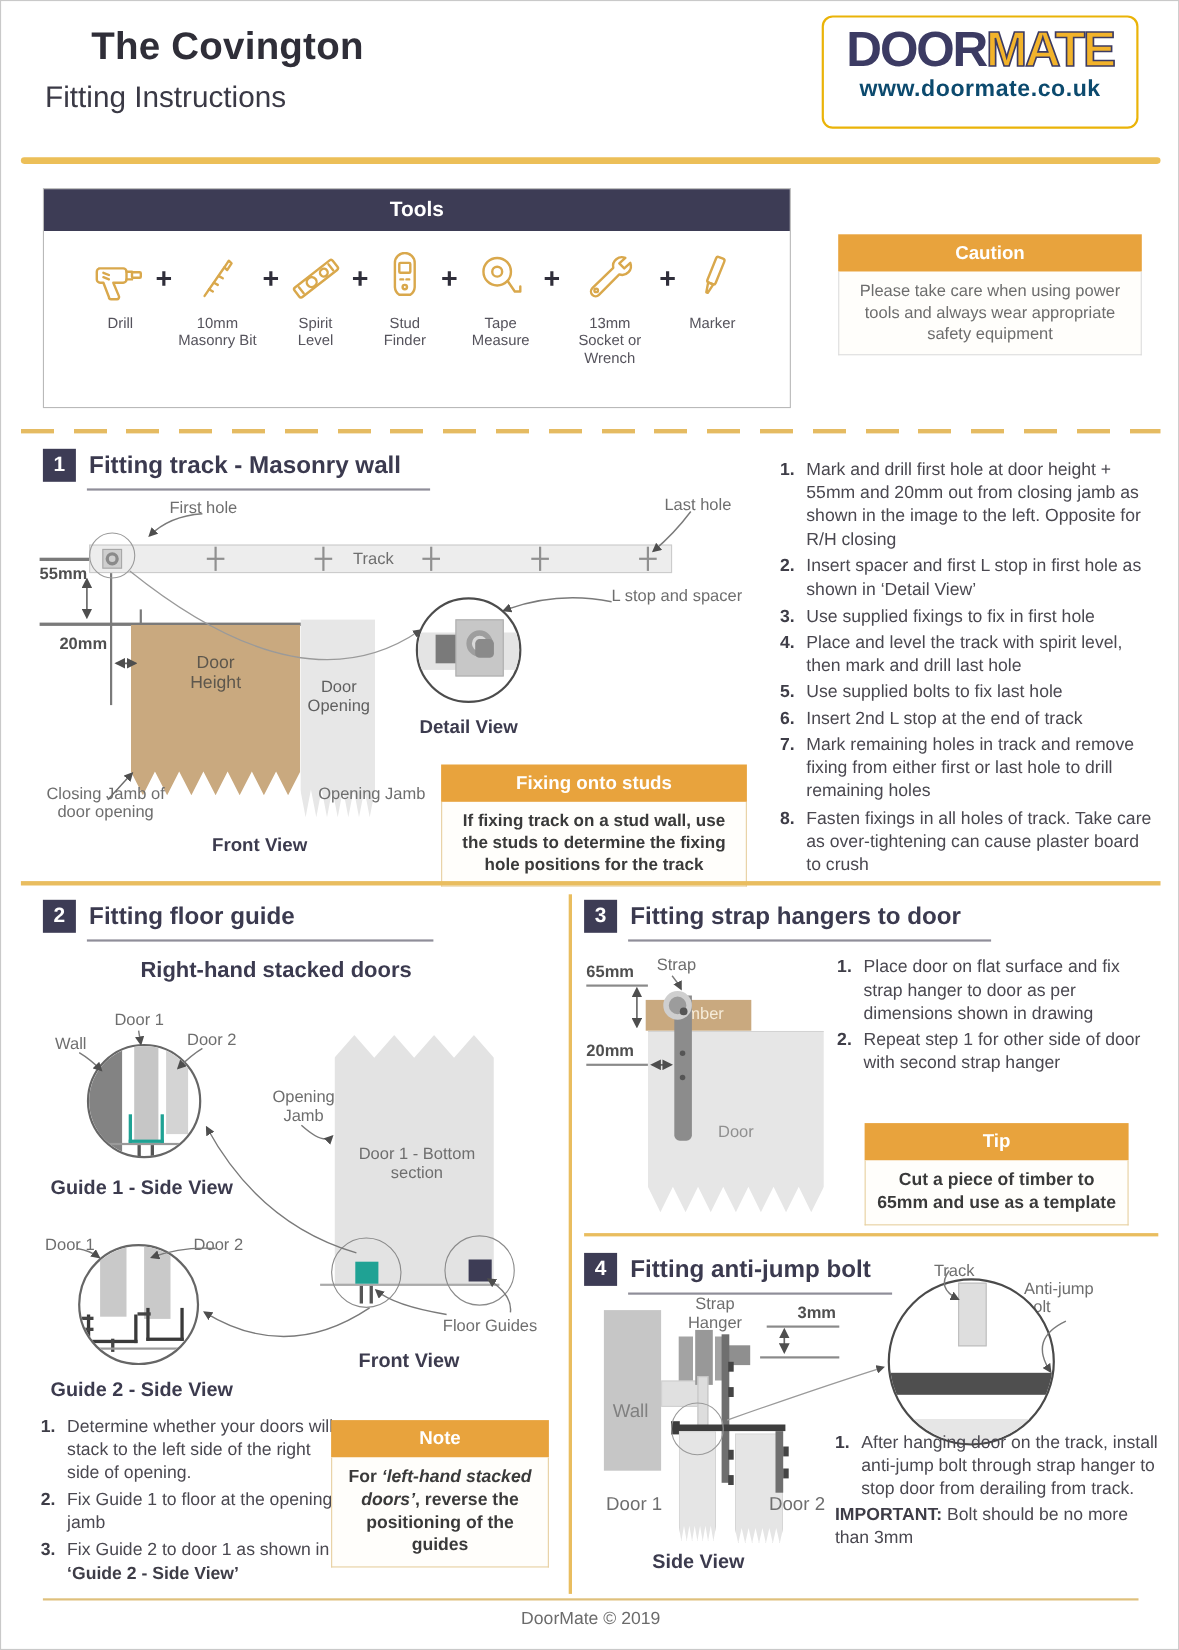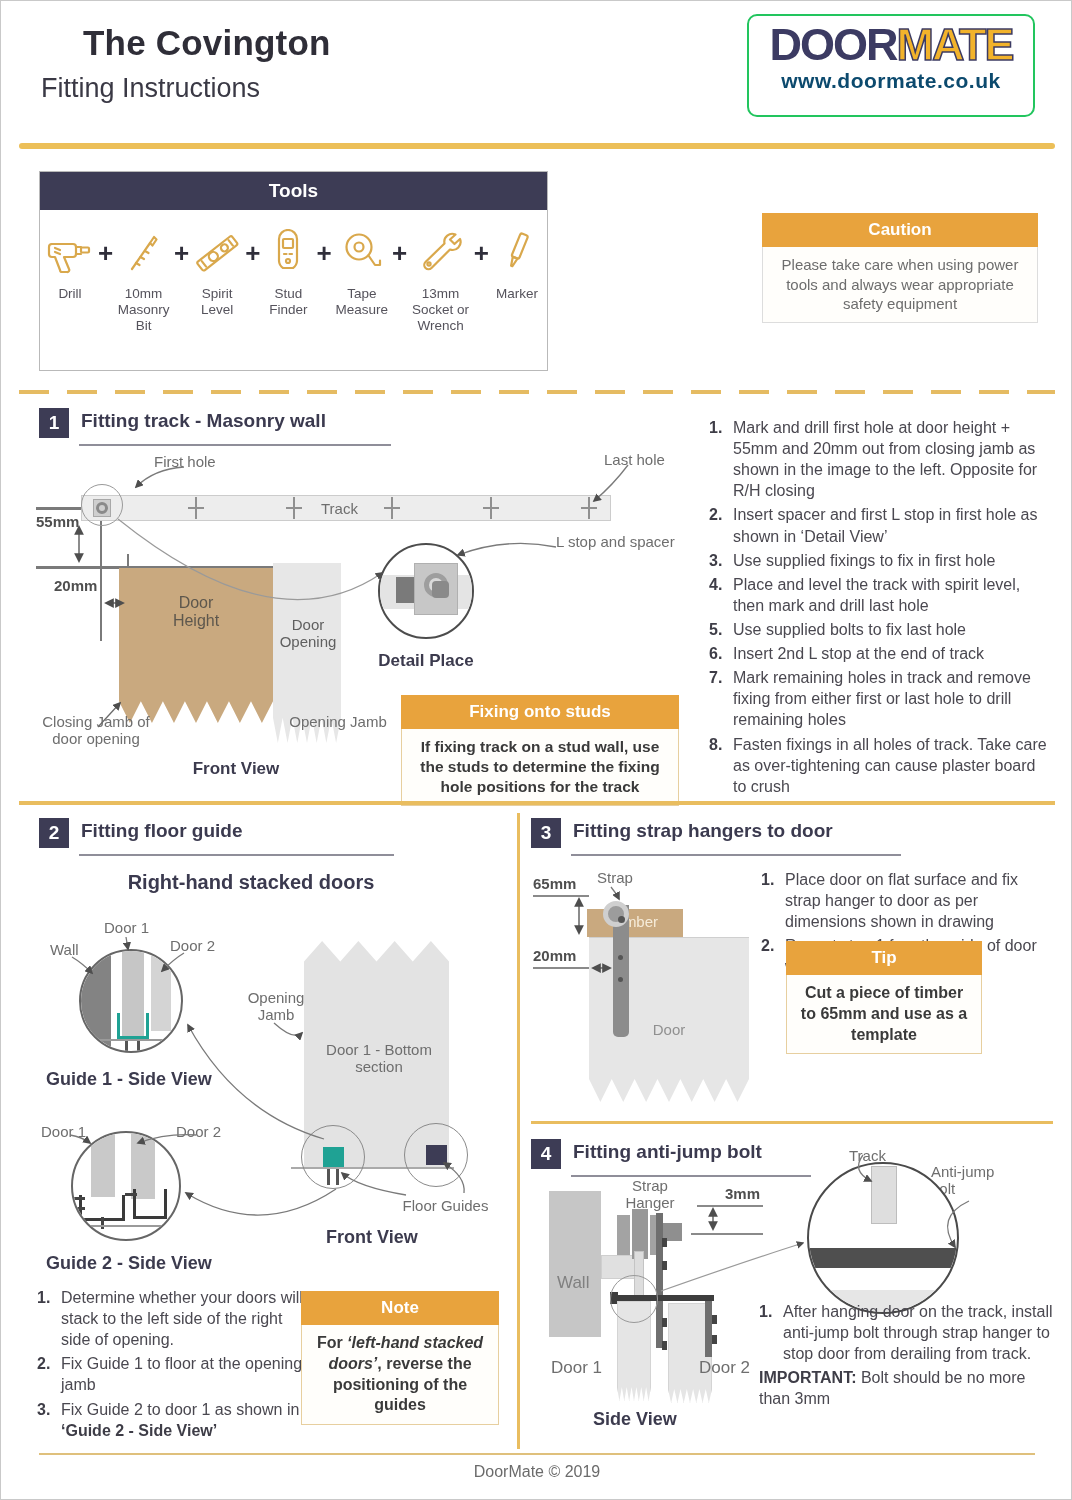--- a/index.html
+++ b/index.html
@@ -5,21 +5,21 @@
   * { margin:0; padding:0; box-sizing:border-box; }
   body { background:#888; font-family:"Liberation Sans", sans-serif; }
   .page { position:relative; width:1072px; height:1500px; background:#fff;
           border:1px solid #c9c9c9; overflow:hidden; margin:0 auto;
           font-family:"Liberation Sans", sans-serif; color:#4a4850; }
   .abs { position:absolute; }
 
   
   .h-title { font-size:35px; font-weight:700; color:#2f2e38; letter-spacing:.2px;margin-left:42px; }
   .h-sub   { font-size:27px; font-weight:400; color:#3a3945; }
-  .logo-box { border:2px solid #22c55e; border-radius:10px; width:288px; height:103px;
+  .logo-box { border:2px solid #eab308; border-radius:10px; width:288px; height:103px;
               text-align:center; padding-top:6px; background:#fff; }
   .logo-line { font-size:45px; font-weight:800; letter-spacing:-2px; line-height:1.0;
                font-family:"Liberation Sans", sans-serif; }
   .logo-door { color:#3c3b63; }
   .logo-mate { color:#f2b32b; -webkit-text-stroke:1.5px #3c3b63; }
   .logo-url  { font-size:21px; font-weight:700; color:#0c4a6e; letter-spacing:.5px; margin-top:2px; }
   .rule-main { background:#ecbf58; height:6px; border-radius:3px; }
   .rule-dash { height:4px;
     background:repeating-linear-gradient(90deg,#e5bb62 0 30px,transparent 30px 48px); }
   .rule-gold { background:#e9bd5f; }
@@ -40,21 +40,21 @@
   .gbox-head { background:#e8a33d; color:#fff; font-weight:700; font-size:17px;
                text-align:center; padding:7px 4px; }
   .gbox-body { border:1px solid #e7cf9f; border-top:none; background:#fffefb;
                color:#3a3a3a; font-weight:700; font-size:15.5px; line-height:1.3;
                text-align:center; padding:8px 10px; }
   .gbox-body.plain { font-weight:400; color:#6d6d6d; font-size:15px; border-color:#ddd;padding-left:10px; }
 
   
   .numbox { width:30px; height:30px; background:#3d3c55; color:#fff; font-weight:700;
             font-size:19px; display:flex; align-items:center; justify-content:center; }
-  .sec-title { font-size:19px; font-weight:700; color:#3b3a4f; }
+  .sec-title { font-size:22px; font-weight:700; color:#3b3a4f; }
   .sec-under { height:2px; background:#8f8e99; }
   .sub-title { font-size:20px; font-weight:700; color:#3b3a4f; text-align:center; }
 
   
   .steps { list-style:none; counter-reset:s; }
   .steps li { counter-increment:s; position:relative; padding-left:24px;
               font-size:16px; line-height:1.32; color:#4a4850; margin-bottom:3px; }
   .steps li::before { content:counter(s) "."; position:absolute; left:0;
                       font-weight:700; color:#3e3d47; }
   .steps strong { font-weight:700; color:#3e3d47; }
@@ -81,21 +81,21 @@
   <div class="abs h-title" style="left:40px; top:22px;">The Covington</div>
   <div class="abs h-sub" style="left:40px; top:72px;">Fitting Instructions</div>
 
   <div class="abs logo-box" style="left:746px; top:13px;">
     <div class="logo-line"><span class="logo-door">DOOR</span><span class="logo-mate">MATE</span></div>
     <div class="logo-url">www.doormate.co.uk</div>
   </div>
 
   <div class="abs rule-main" style="left:18px; top:142px; width:1036px;"></div>
 
-  <div class="abs panel" style="left:38px; top:170px; width:509px; height:200px;">
+  <div class="abs panel" style="left:38px; top:170px; width:680px; height:200px;">
     <div class="panel-head">Tools</div>
     <div class="tools-row">
       <div class="tool" style="width:56px;">
         <div class="tool-ic">
           <svg width="48" height="48" viewBox="0 0 48 48" class="ticon">
               <path d="M5 15h22a3 3 0 0 1 3 3v7a3 3 0 0 1-3 3h-9l5 12a2 2 0 0 1-2 3h-5a2 2 0 0 1-2-2l-5-13H6a3 3 0 0 1-3-3v-7a3 3 0 0 1 3-3z"></path>
               <path d="M30 18h5M30 25h5"></path>
               <rect x="35" y="18.5" width="8" height="5" rx="1"></rect>
               <path d="M9 19l5 2M9 23l5 2"></path>
             </svg>
@@ -225,21 +225,21 @@
     <div class="abs cap" style="left:140px; top:308px; width:120px; text-align:center;">Front View</div>
 
     <div class="abs circ" style="left:342px; top:92px; width:96px; height:96px; border:2px solid #4c4c4c; background:#fff; overflow:hidden;">
       <div class="abs" style="left:0; top:30px; width:96px; height:34px; background:#e4e4e4;"></div>
       <div class="abs" style="left:34px; top:18px; width:44px; height:52px; background:#c7c7c7; border:1px solid #b0b0b0;"></div>
       <div class="abs circ" style="left:44px; top:28px; width:24px; height:24px; border:5px solid #9e9e9e; background:#d9d9d9;"></div>
       <div class="abs" style="left:52px; top:36px; width:17px; height:17px; background:#8a8a8a; border-radius:4px;"></div>
       <div class="abs" style="left:16px; top:32px; width:18px; height:26px; background:#7a7a7a;"></div>
     </div>
     <div class="abs lbl" style="left:520px; top:82px; width:150px;">L stop and spacer</div>
-    <div class="abs cap" style="left:335px; top:200px; width:110px; text-align:center;">Detail Place</div>
+    <div class="abs cap" style="left:335px; top:200px; width:110px; text-align:center;">Detail View</div>
 
     <div class="abs" style="left:365px; top:244px; width:278px;">
       <div class="gbox-head">Fixing onto studs</div>
       <div class="gbox-body">If fixing track on a stud wall, use the studs to determine the fixing hole positions for the track</div>
     </div>
 
     <svg class="overlay" width="660" height="348">
       <defs>
         <marker id="a1" viewBox="0 0 10 10" refX="8" refY="5" markerWidth="6.5" markerHeight="6.5" orient="auto-start-reverse">
             <path d="M0 0L10 5L0 10z" fill="#4e4e4e"></path>
@@ -385,21 +385,21 @@
       <path d="M60,105 L77,105" fill="none" stroke="#666" stroke-width="1.5" marker-start="url(#a3)" marker-end="url(#a3)"></path>
     </svg>
   </div>
 
   <ol class="abs steps" style="left:760px; top:868px; width:290px;">
 
   <li class="step">Place door on flat surface and fix strap hanger to door as per dimensions shown in drawing</li>
       <li class="step">Repeat step 1 for other side of door with second strap hanger</li>
     </ol>
 
-  <div class="abs" style="left:785px; top:940px; width:196px;">
+  <div class="abs" style="left:785px; top:1020px; width:240px;">
     <div class="gbox-head">Tip</div>
     <div class="gbox-body" style="font-size:16px;">Cut a piece of timber to 65mm and use as a template</div>
   </div>
 
   <div class="abs rule-gold" style="left:530px; top:1120px; width:522px; height:3px;"></div>
 
   <div class="abs numbox" style="left:530px; top:1138px;">4</div>
   <div class="abs sec-title" style="left:572px; top:1140px;">Fitting anti-jump bolt</div>
   <div class="abs sec-under" style="left:570px; top:1174px; width:240px;"></div>
 

